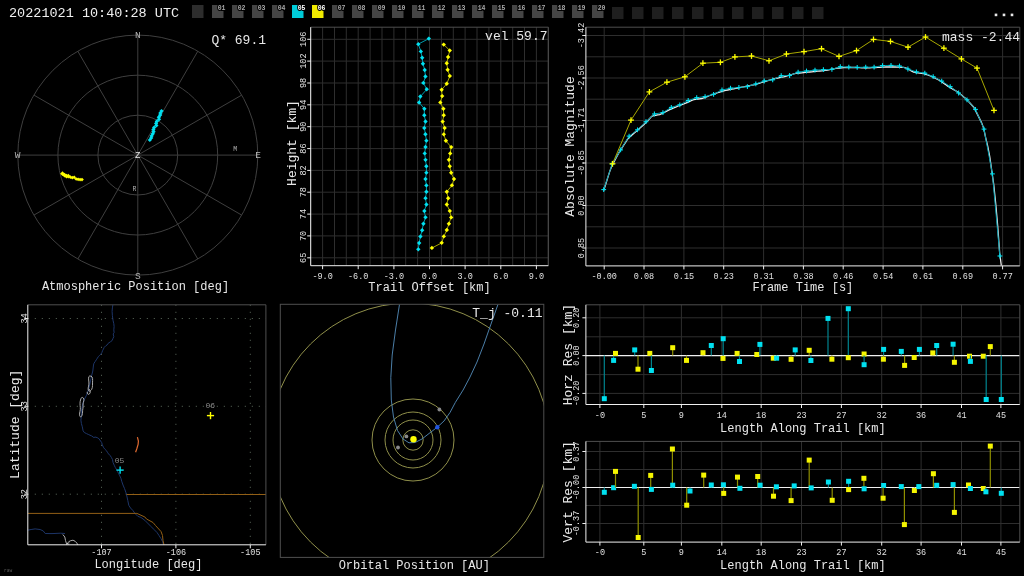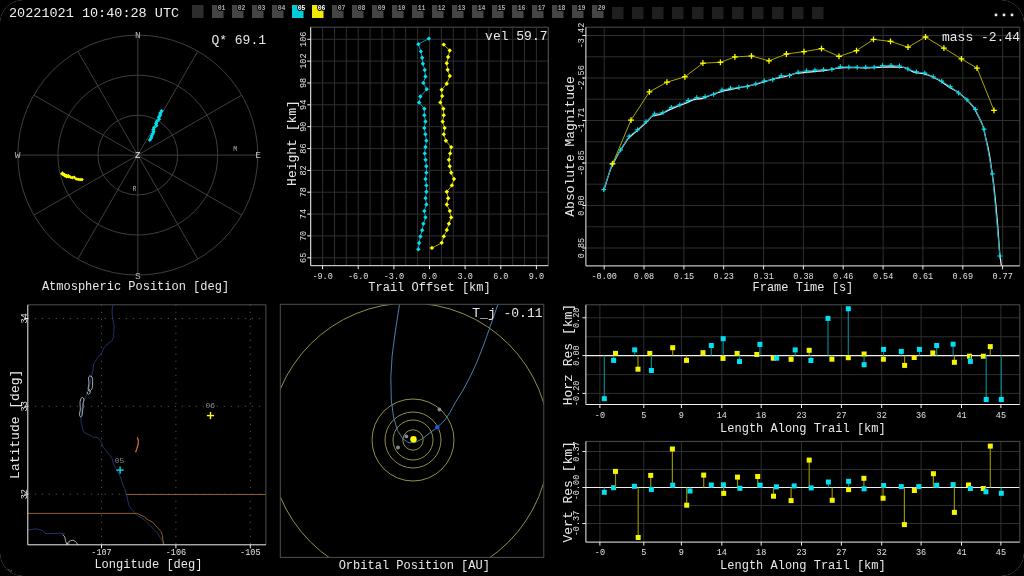--- a/index.html
+++ b/index.html
@@ -1,15 +1,15 @@
 <!DOCTYPE html>
 <html><head><meta charset="utf-8">
 <style>
 html,body{margin:0;padding:0;background:#000;}
-#w{position:relative;width:1024px;height:576px;background:#c4b5fd;overflow:hidden;border-radius:23px;}
+#w{position:relative;width:1024px;height:576px;background:#c4b5fd;overflow:hidden;}
 svg{position:absolute;left:0;top:0;}
 text{font-family:"Liberation Mono",monospace;}
 </style></head><body>
 <div id="w">
 <svg width="1024" height="576" viewBox="0 0 1024 576" font-family="Liberation Mono, monospace">
 <rect x="0" y="0" width="1024" height="576" fill="#000000"></rect>
 <text x="9.0" y="16.8" font-size="13.5" fill="#f0f0f0">20221021 10:40:28 UTC</text>
 <rect x="192.0" y="5.0" width="11.5" height="13.0" fill="#2d2d2d"></rect>
 <rect x="212.0" y="5.0" width="11.5" height="13.0" fill="#454545"></rect>
 <text x="225.5" y="9.5" font-size="6.5" font-weight="bold" text-anchor="end" fill="#a8a8a8" stroke="#000" stroke-width="2" paint-order="stroke">01</text>

